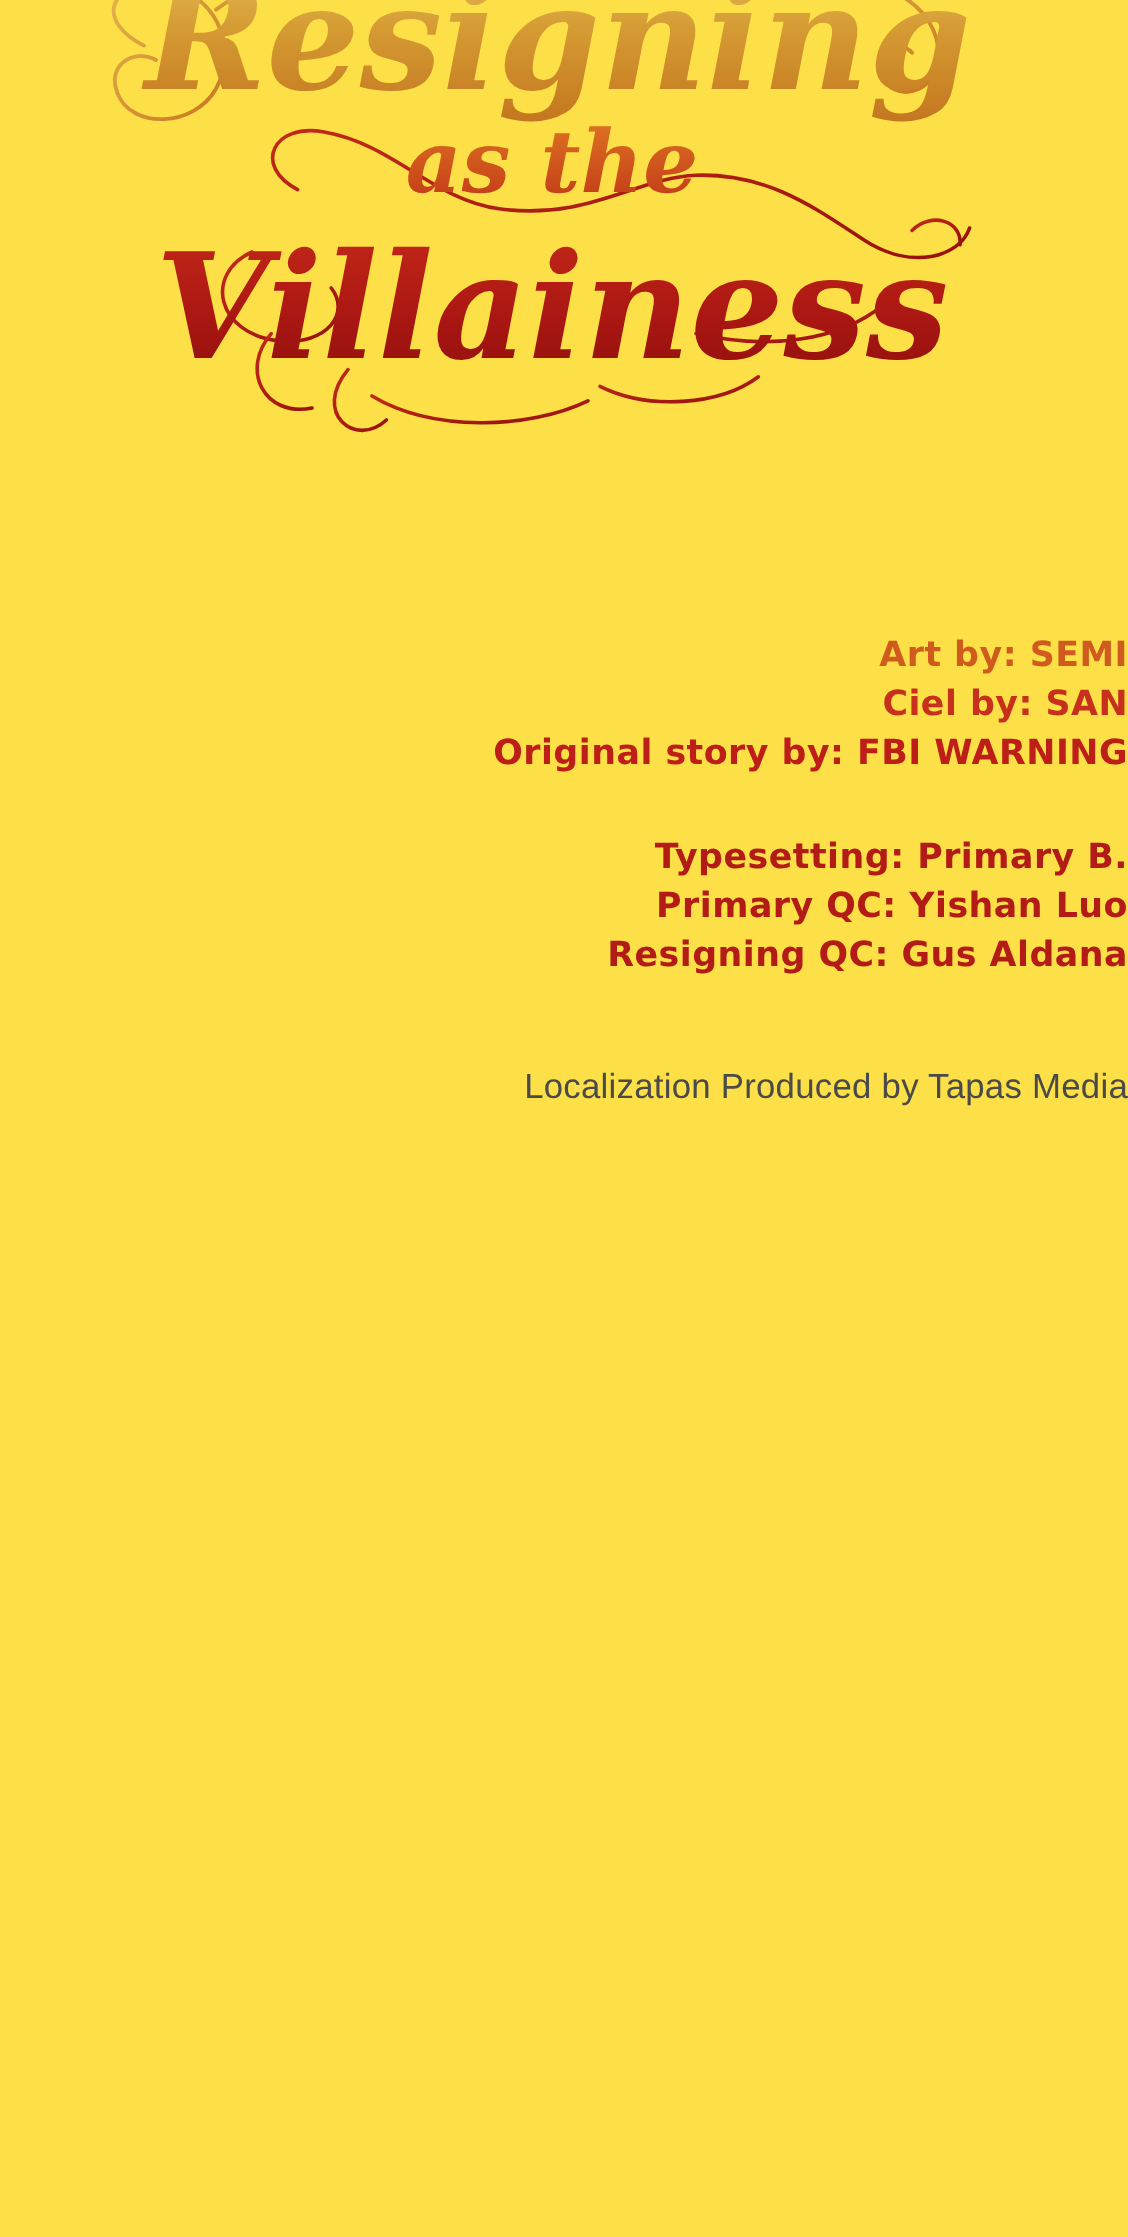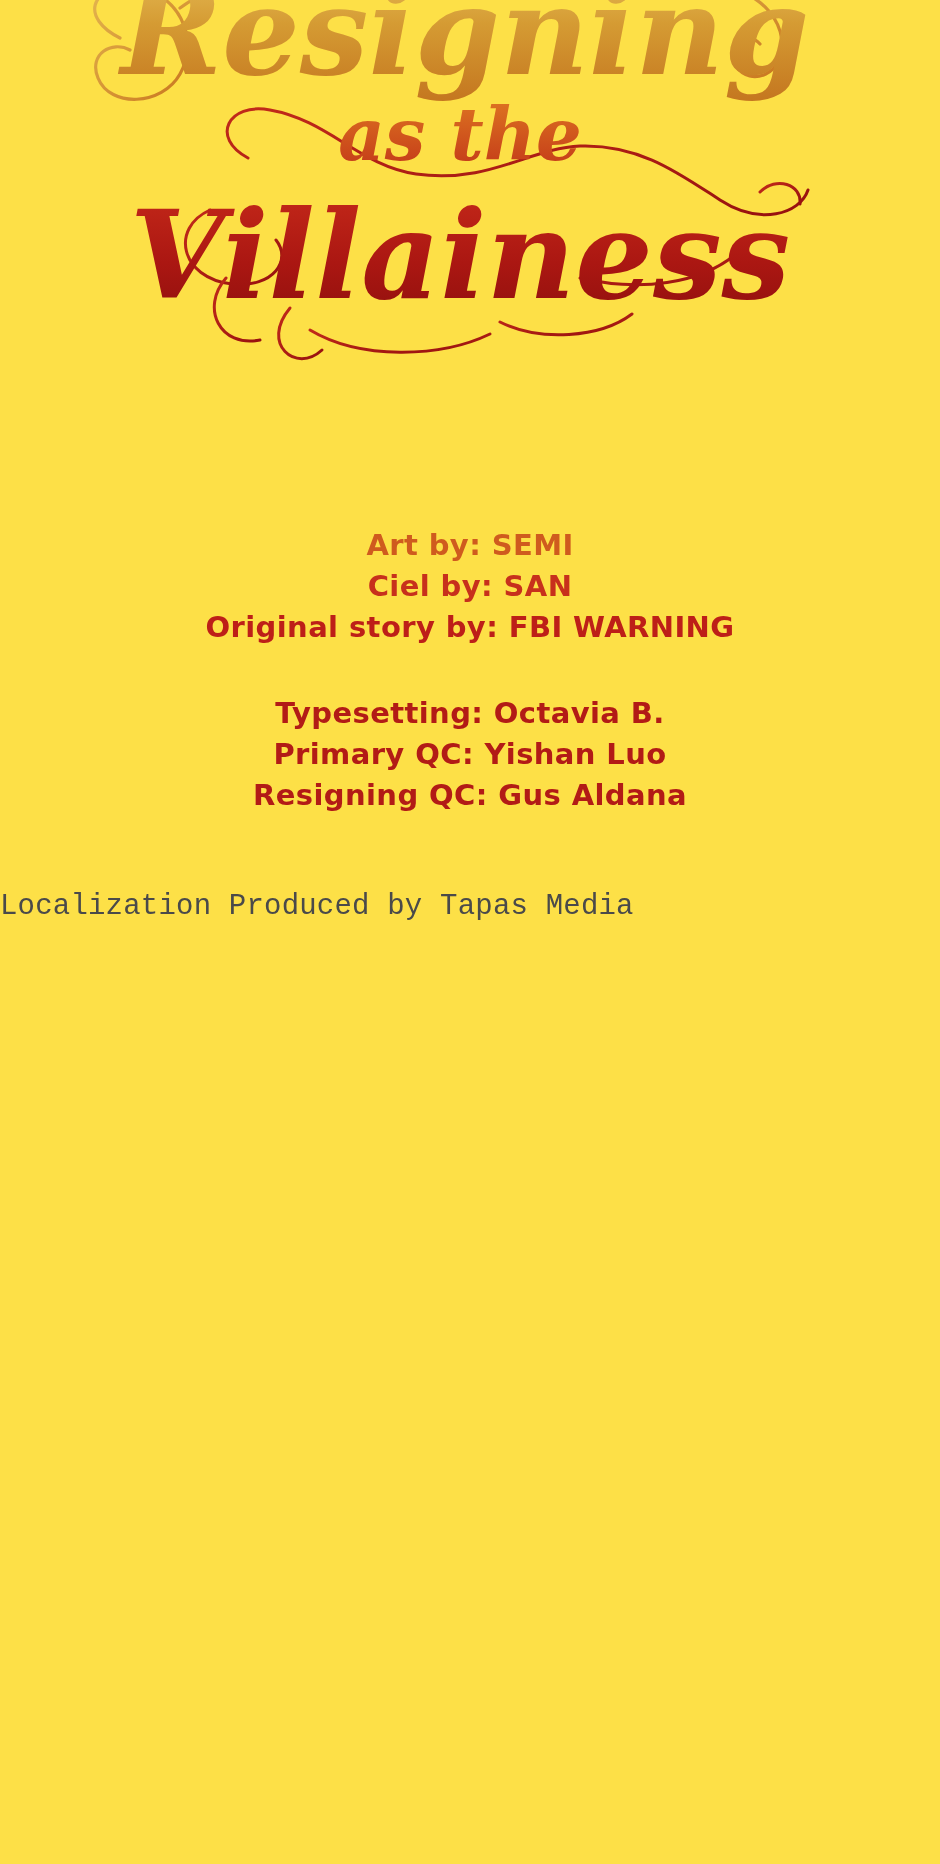--- a/index.html
+++ b/index.html
@@ -57,36 +57,37 @@
     padding: 0;
   }
 
   .credit-line {
     font-family: "DejaVu Sans", sans-serif;
     font-weight: bold;
     font-size: 29px;
     line-height: 41px;
     letter-spacing: 0.4px;
     white-space: pre;
+    text-align: right;
   }
 
   .group-art .credit-line:nth-child(1) { color: #cf5b1e; }
   .group-art .credit-line:nth-child(2) { color: #c7301c; }
   .group-art .credit-line:nth-child(3) { color: #bd1f18; }
 
   .group-staff { margin-top: 45px; }
   .group-staff .credit-line { color: #b21b16; }
 
   .localization {
     position: absolute;
     top: 890px;
     left: 0;
     width: 940px;
-    text-align: left;
-    font-family: Liberation Mono, monospace;
+    text-align: right;
+    font-family: Liberation Sans, sans-serif;
     font-size: 29px;
     color: #4a4a4a;
     letter-spacing: 0.2px;
   }
 </style>
 </head>
 <body>
 
 <div class="page">
 
@@ -146,21 +147,21 @@
 
   <div class="credits">
 
     <div class="credit-group group-art">
       <div class="credit-line">Art by: SEMI</div>
       <div class="credit-line">Ciel by: SAN</div>
       <div class="credit-line">Original story by: FBI WARNING</div>
     </div>
 
     <div class="credit-group group-staff">
-      <div class="credit-line">Typesetting: Octavia B.</div>
+      <div class="credit-line">Typesetting: Primary B.</div>
       <div class="credit-line">Primary QC: Yishan Luo</div>
       <div class="credit-line">Resigning QC: Gus Aldana</div>
     </div>
 
   </div>
 
   <div class="localization">Localization Produced by Tapas Media</div>
 
 </div>
 

